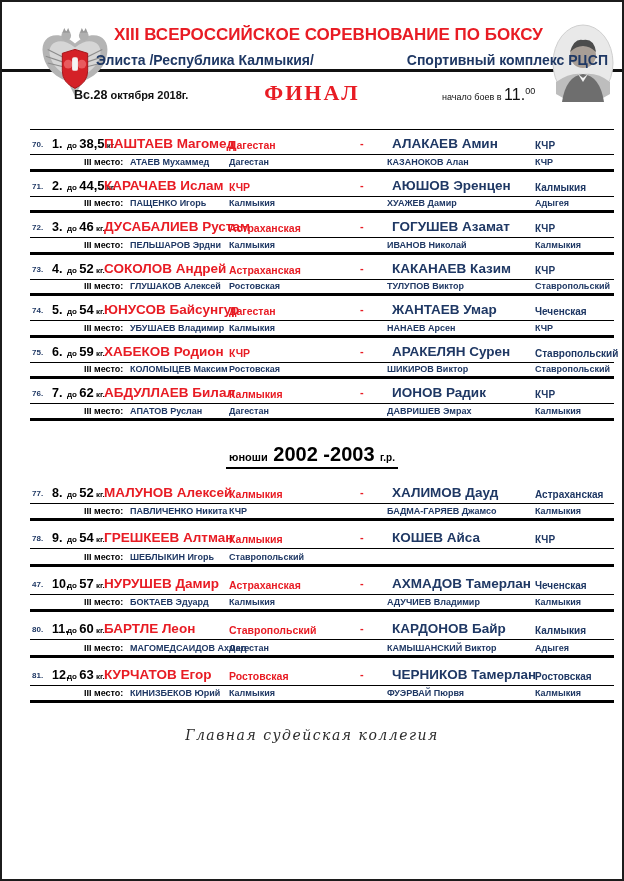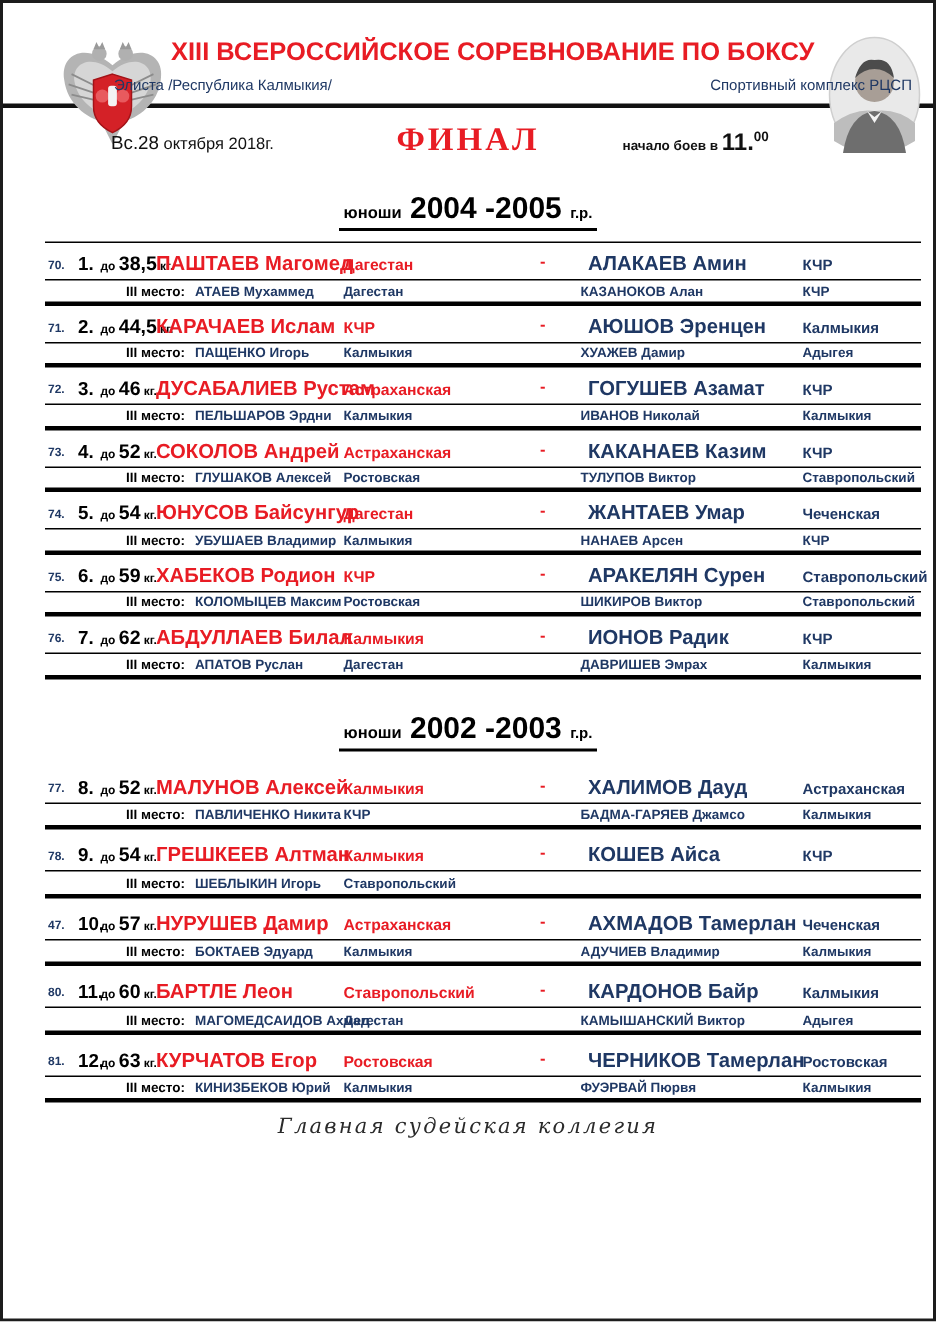--- a/index.html
+++ b/index.html
@@ -22,34 +22,34 @@
   }
   .hdr-sub{
     color:#1f3864;font-family:"Liberation Serif",serif;
     font-weight:bold;font-size:9.5px;line-height:11.5px;margin-top:2px;
   }
   .hdr-honoree{
     color:#1f3864;font-family:"Liberation Serif",serif;
     font-weight:bold;font-size:14.5px;letter-spacing:.6px;margin-top:4px;
   }
   .loc-row{position:relative;height:13px;margin-top:7px;
-    font-size:10px;font-weight:normal;color:#1f3864;}
+    font-size:14px;font-weight:bold;color:#1f3864;margin-left:20px;}
   .loc-left{position:absolute;left:74px;}
   .loc-right{position:absolute;right:14px;}
   .hdr-rule{height:3px;background:#111;margin-top:4px;}
   
   .event{position:relative;height:42px;margin-top:8px;}
-  .date{position:absolute;left:72px;top:8px;font-size:11px;font-weight:normal;color:#111;white-space:nowrap;}
+  .date{position:absolute;left:72px;top:8px;font-size:11px;font-weight:bold;color:#111;white-space:nowrap;}
   .date .db{font-size:12.5px;}
   .final{
     position:absolute;left:0;right:0;top:0;text-align:center;
     color:#e81c24;font-family:"Liberation Serif",serif;font-weight:bold;
     font-size:22px;letter-spacing:2px;
   }
-  .start{position:absolute;left:413px;top:6px;font-size:9px;font-weight:bold;color:#111;white-space:nowrap;}
+  .start{position:absolute;left:440px;top:6px;font-size:9px;font-weight:normal;color:#111;white-space:nowrap;}
   .start .big{font-size:16px;}
   .start sup{font-size:9px;vertical-align:6px;}
   
   .section + .section{margin-top:22px;}
   .section-title{text-align:center;margin-top:6px;}
   .stwrap{display:inline-block;border-bottom:2.5px solid #000;padding:0 3px 1px;white-space:nowrap;}
   .st-prefix{font-size:11px;font-weight:bold;color:#000;}
   .st-years{font-size:20px;font-weight:bold;color:#000;}
   .st-suffix{font-size:10px;font-weight:bold;color:#000;}
   .btable{margin:7px 8px 0 28px;width:584px;}
@@ -69,21 +69,21 @@
   .bname{left:362px;color:#1f3864;font-size:13.5px;font-weight:bold;}
   .bregion{left:505px;color:#1f3864;font-size:10px;font-weight:bold;}
   .t{position:absolute;bottom:2px;white-space:nowrap;font-size:9px;font-weight:bold;}
   .tlabel{left:54px;color:#000;}
   .tname1{left:100px;color:#1f3864;}
   .tregion1{left:199px;color:#1f3864;}
   .tname2{left:357px;color:#1f3864;}
   .tregion2{left:505px;color:#1f3864;}
   
   .sig{
-    text-align:center;margin-top:8px;
+    text-align:center;margin-top:24px;
     font-family:"DejaVu Serif",serif;font-style:italic;
     font-size:14px;color:#2a2a2a;letter-spacing:1.5px;
   }
 </style>
 </head>
 <body>
 
 <div class="page">
 
   <div class="hdr">
@@ -132,25 +132,20 @@
   </div>
 
   <div class="event">
     <span class="date"><span class="db">Вс.28</span><span> октября  2018г.</span></span>
     <div class="final">ФИНАЛ</div>
     <span class="start"><span>начало боев в </span><span class="big">11.</span><sup>00</sup></span>
   </div>
 
   <div id="sections-host">
   <div class="section">
-    <div class="section-title">
-      <span class="stwrap">
-        <span class="st-prefix">юноши</span><span class="st-years"> 2004 -2005 </span><span class="st-suffix">г.р.</span>
-      </span>
-    </div>
     <div class="btable sec1 top-line">
   <div class="bout">
     <div class="bout-row">
       <span class="c no">70.</span>
       <span class="c seq">1.</span>
       <span class="c weight"><span>до </span><span class="wnum">38,5</span><span> кг.</span></span>
       <span class="c rname">ПАШТАЕВ Магомед</span>
       <span class="c rregion">Дагестан</span>
       <span class="c dash">-</span>
       <span class="c bname">АЛАКАЕВ Амин</span>

